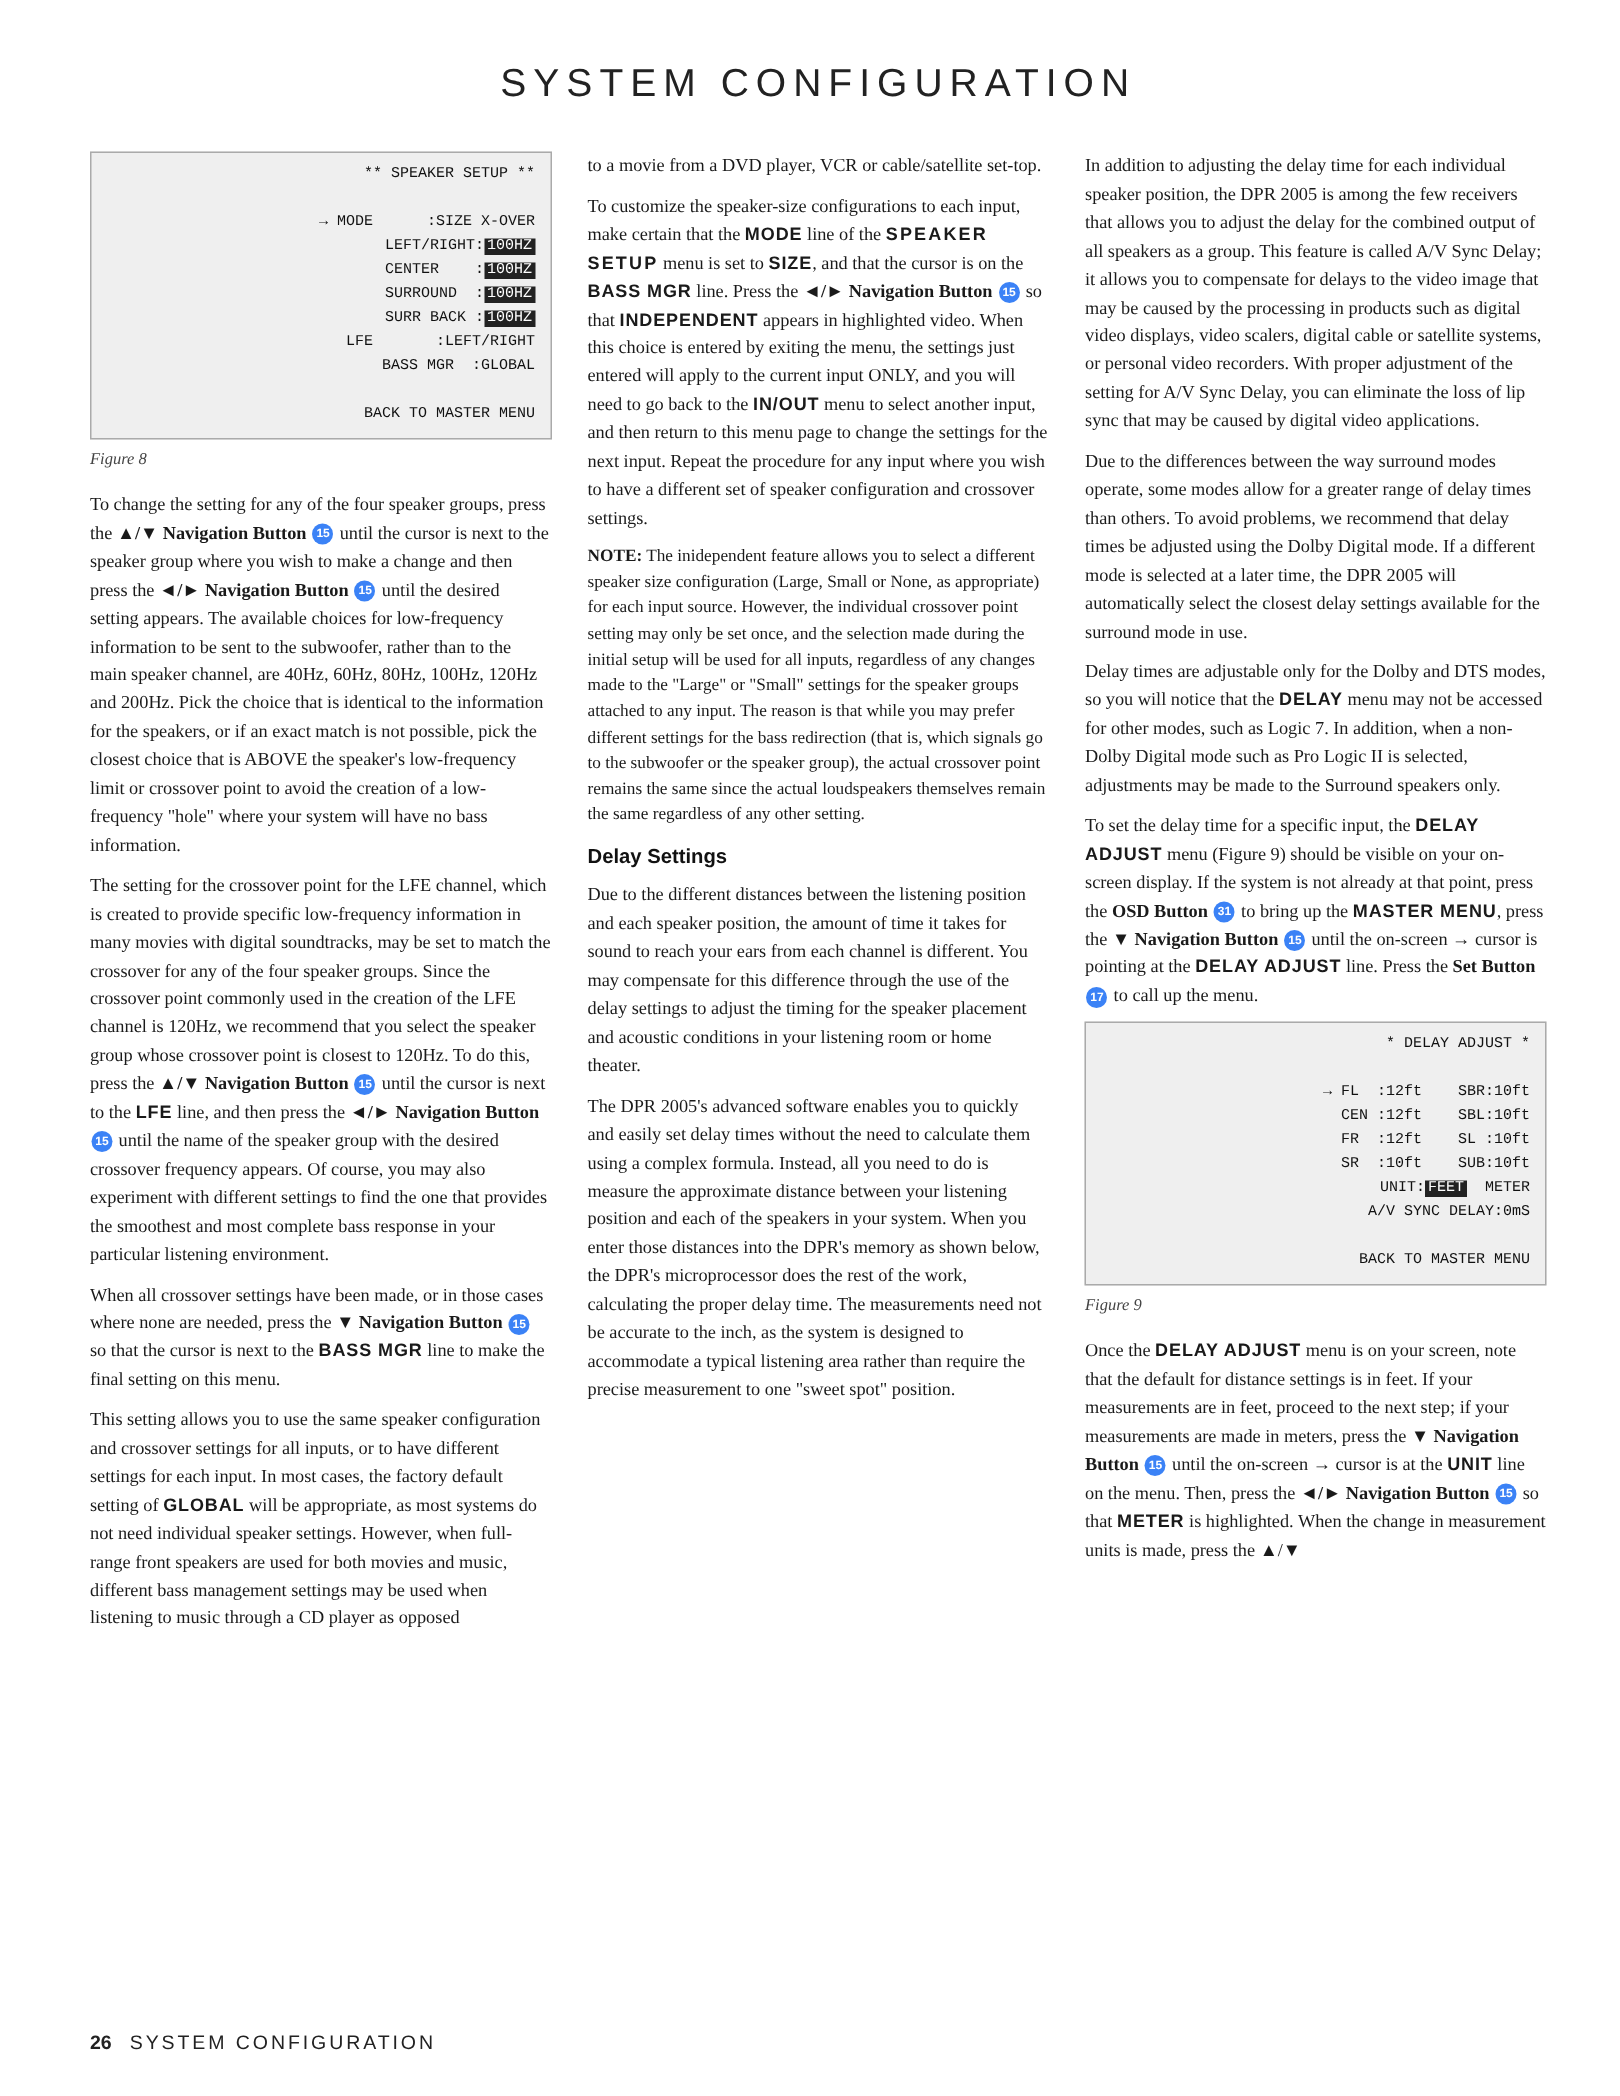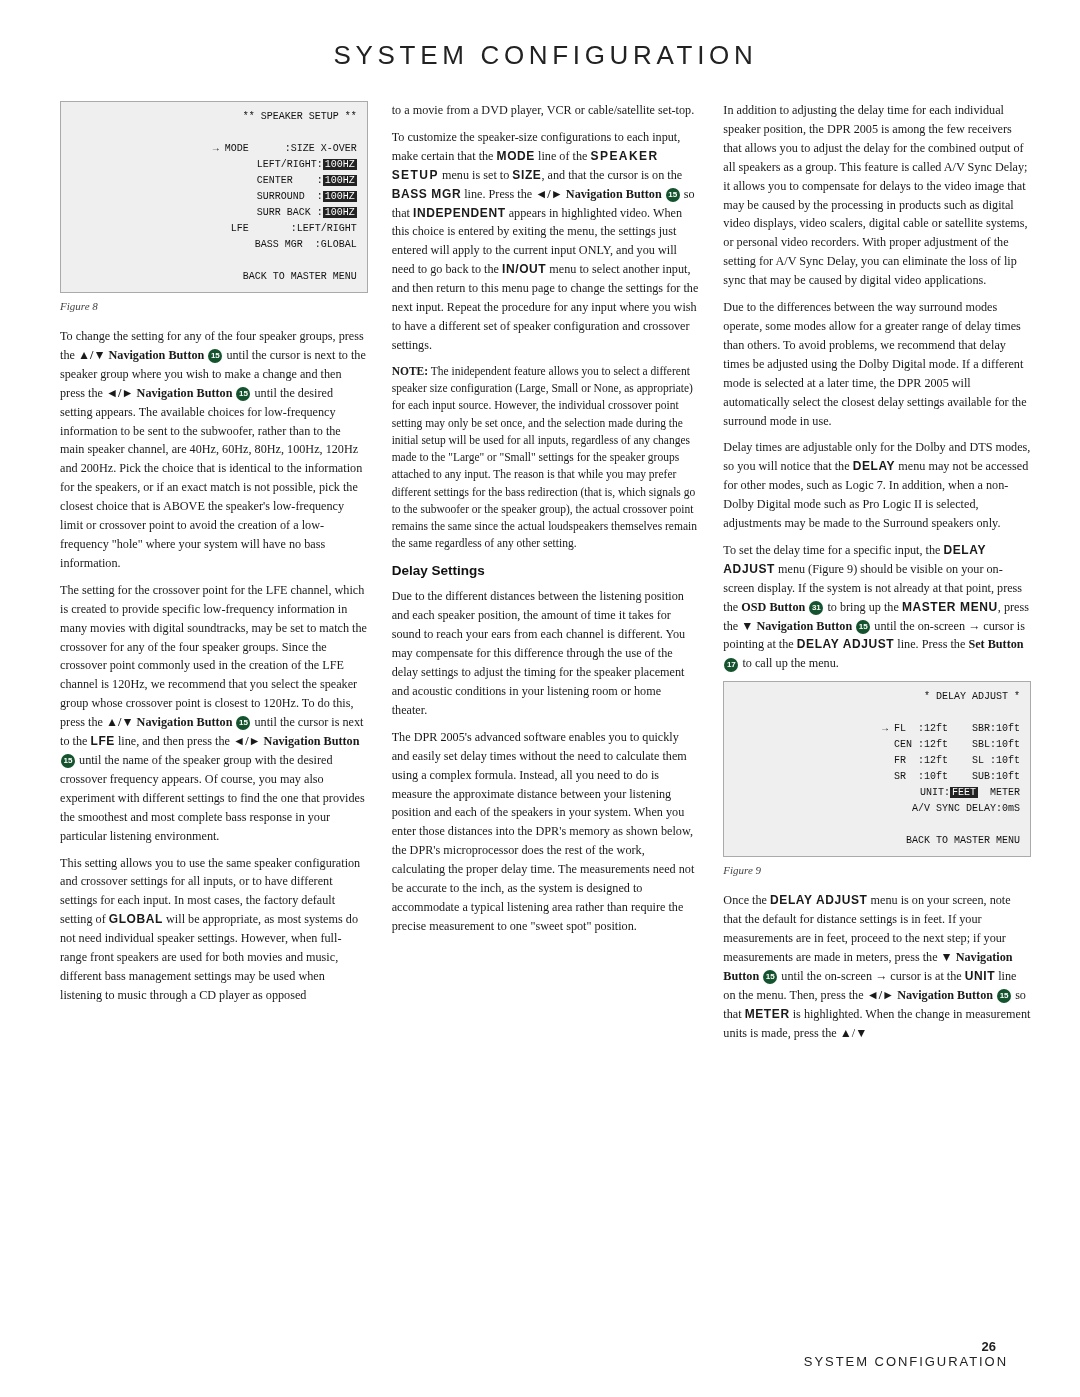--- a/index.html
+++ b/index.html
@@ -95,22 +95,22 @@
       line-height: 1.5;
     }
 
     
     .page-footer {
       position: absolute;
       bottom: 28px;
       left: 60px;
       right: 72px;
       display: flex;
-      flex-direction: column;
-      align-items: flex-end;
+      flex-direction: row;
+      align-items: center;
     }
 
     .footer-number {
       font-family: Arial, Helvetica, sans-serif;
       font-size: 13px;
       font-weight: bold;
       color: #222;
       margin-right: 12px;
     }
 
@@ -121,21 +121,21 @@
       color: #222;
       text-transform: uppercase;
     }
 
     
     .nav-btn {
       display: inline-block;
       width: 14px;
       height: 14px;
       border-radius: 50%;
-      background: #14532d;
+      background: #3b82f6;
       color: #fff;
       font-size: 8px;
       font-family: Arial, sans-serif;
       font-weight: bold;
       text-align: center;
       line-height: 14px;
       vertical-align: middle;
       margin: 0 1px;
     }
 
@@ -184,20 +184,23 @@
       <div class="figure-caption">Figure 8</div>
 
       <p>
         To change the setting for any of the four speaker groups, press the <span class="bold">▲/▼ Navigation Button <span class="nav-btn">15</span></span> until the cursor is next to the speaker group where you wish to make a change and then press the <span class="bold">◄/► Navigation Button <span class="nav-btn">15</span></span> until the desired setting appears. The available choices for low-frequency information to be sent to the subwoofer, rather than to the main speaker channel, are 40Hz, 60Hz, 80Hz, 100Hz, 120Hz and 200Hz. Pick the choice that is identical to the information for the speakers, or if an exact match is not possible, pick the closest choice that is ABOVE the speaker's low-frequency limit or crossover point to avoid the creation of a low-frequency "hole" where your system will have no bass information.
       </p>
 
       <p>
         The setting for the crossover point for the LFE channel, which is created to provide specific low-frequency information in many movies with digital soundtracks, may be set to match the crossover for any of the four speaker groups. Since the crossover point commonly used in the creation of the LFE channel is 120Hz, we recommend that you select the speaker group whose crossover point is closest to 120Hz. To do this, press the <span class="bold">▲/▼ Navigation Button <span class="nav-btn">15</span></span> until the cursor is next to the <span class="mono">LFE</span> line, and then press the <span class="bold">◄/► Navigation Button <span class="nav-btn">15</span></span> until the name of the speaker group with the desired crossover frequency appears. Of course, you may also experiment with different settings to find the one that provides the smoothest and most complete bass response in your particular listening environment.
       </p>
 
+      <p>
+        When all crossover settings have been made, or in those cases where none are needed, press the ▼ <span class="bold">Navigation Button <span class="nav-btn">15</span></span> so that the cursor is next to the <span class="bold mono">BASS MGR</span> line to make the final setting on this menu.
+      </p>
 
       <p>
         This setting allows you to use the same speaker configuration and crossover settings for all inputs, or to have different settings for each input. In most cases, the factory default setting of <span class="bold mono">GLOBAL</span> will be appropriate, as most systems do not need individual speaker settings. However, when full-range front speakers are used for both movies and music, different bass management settings may be used when listening to music through a CD player as opposed
       </p>
 
     </div>
 
     <div class="col">
 
       <p>

